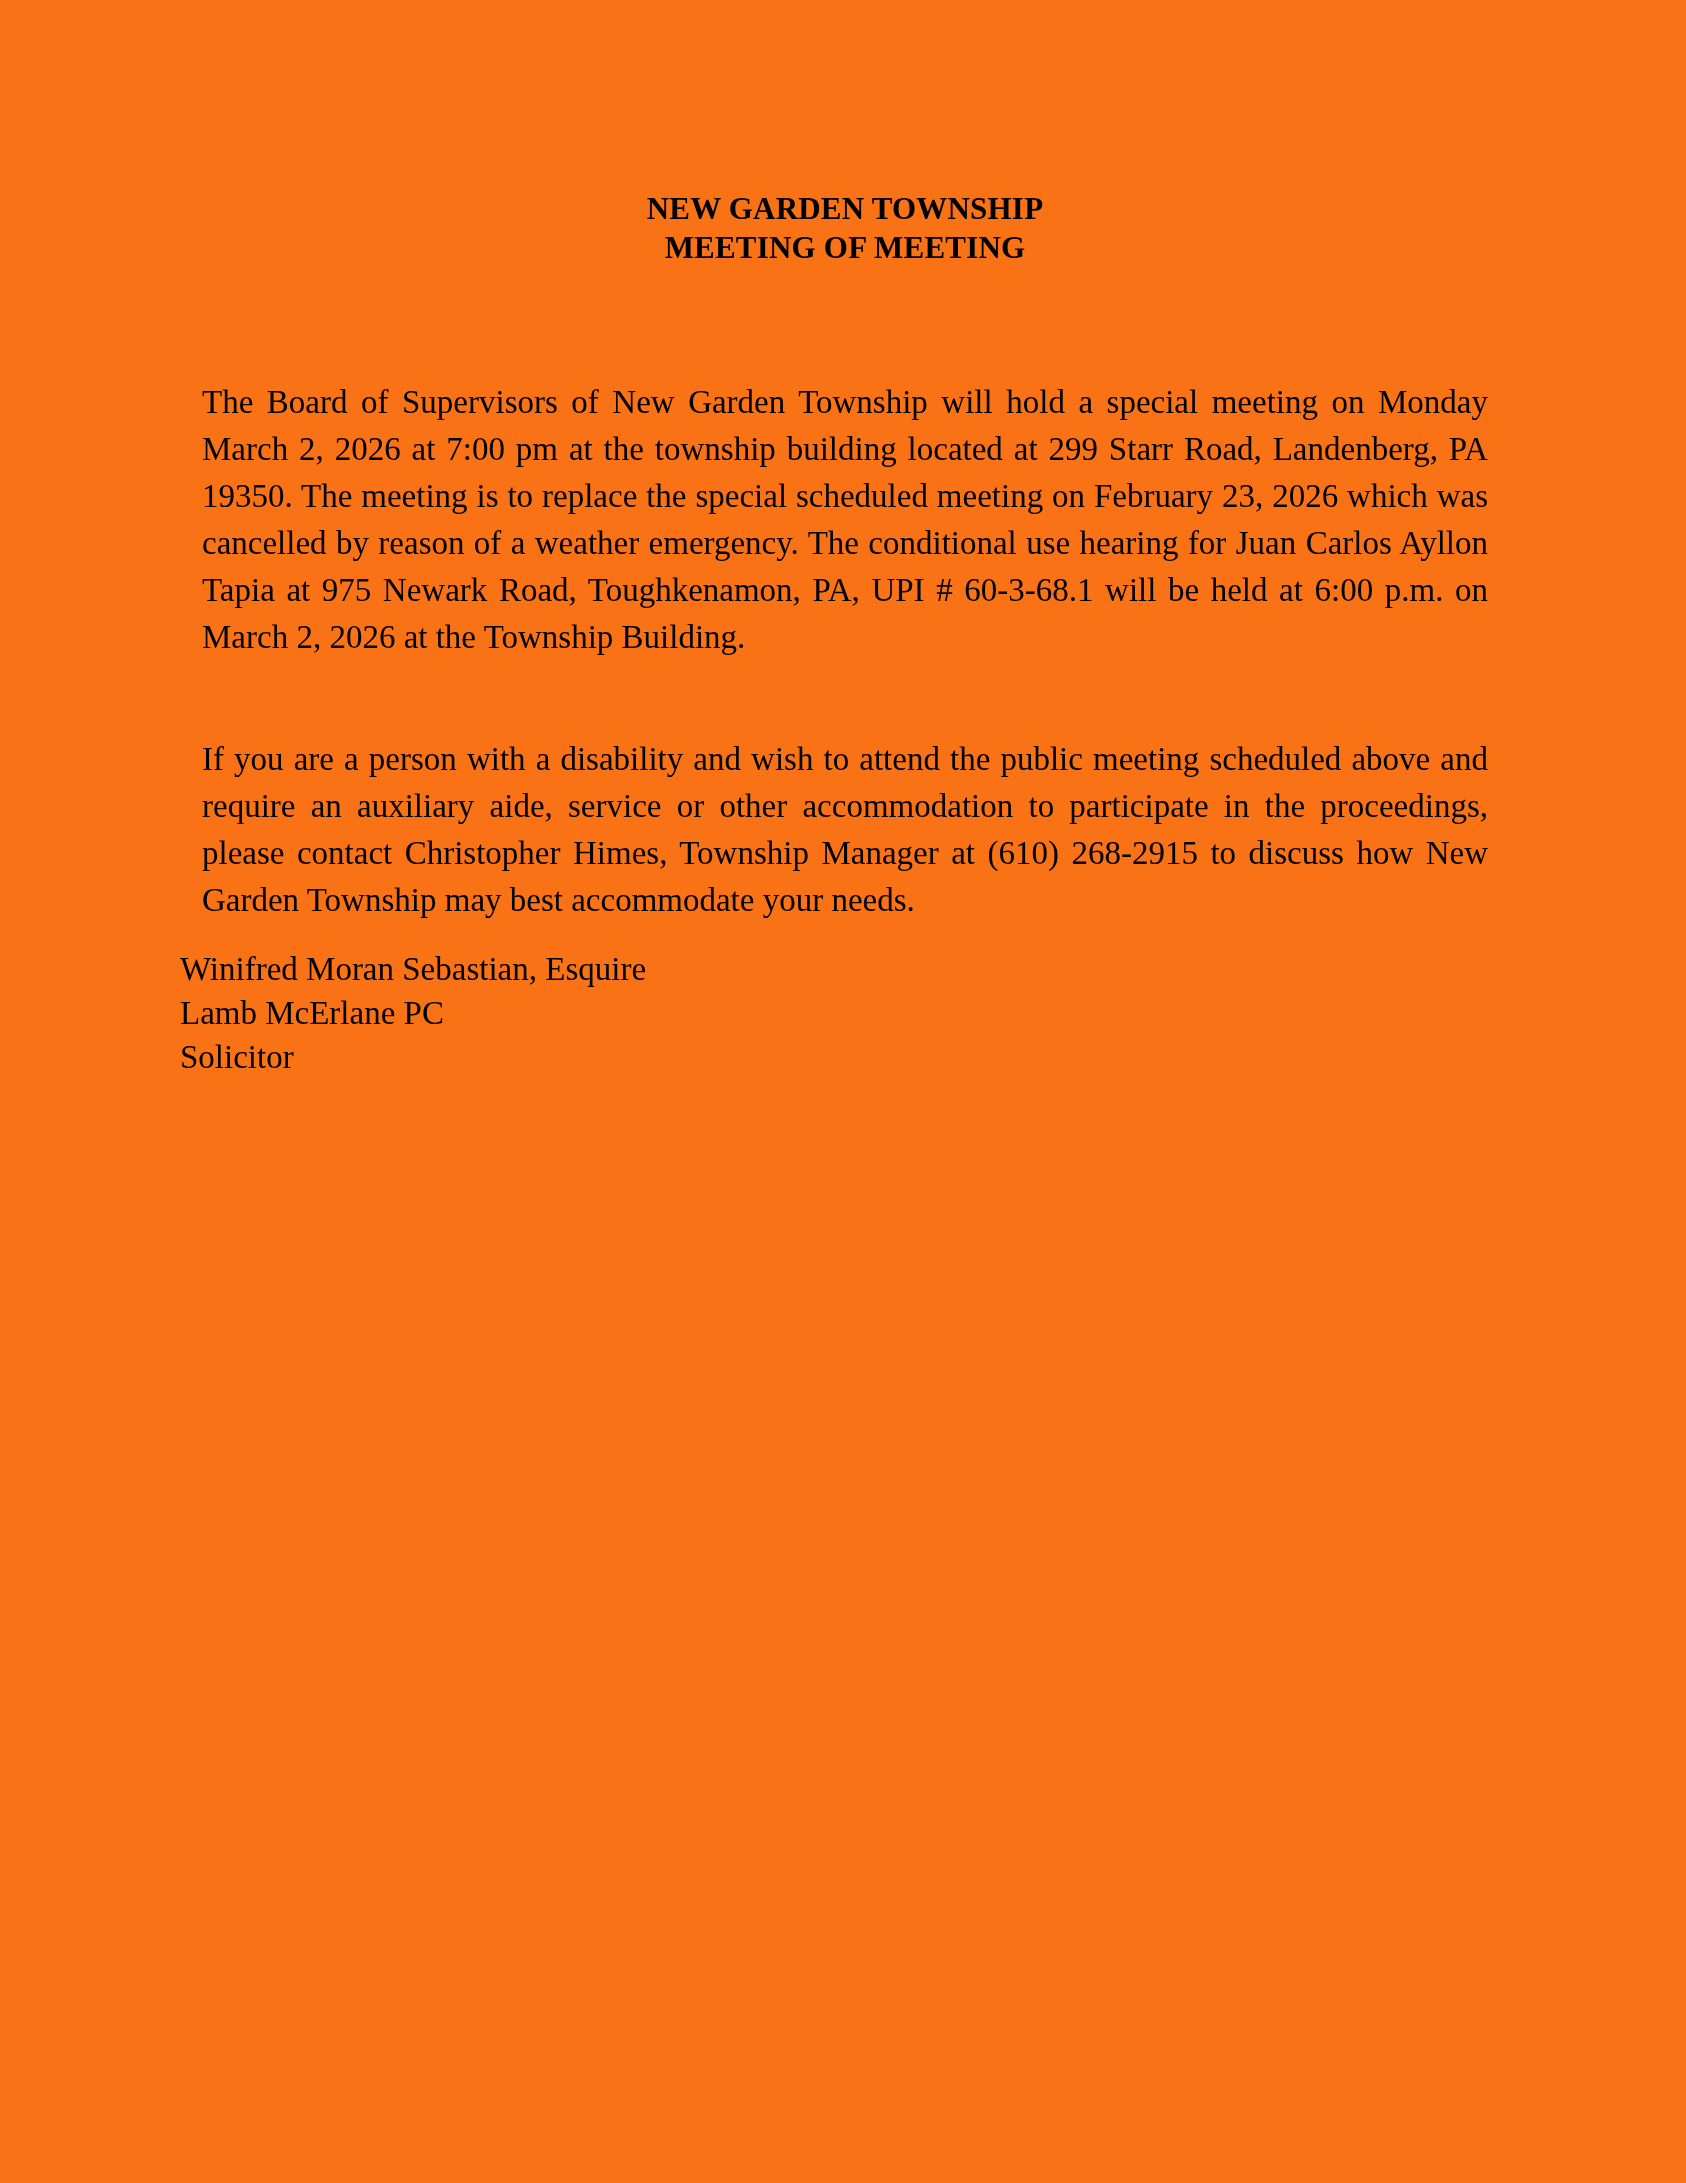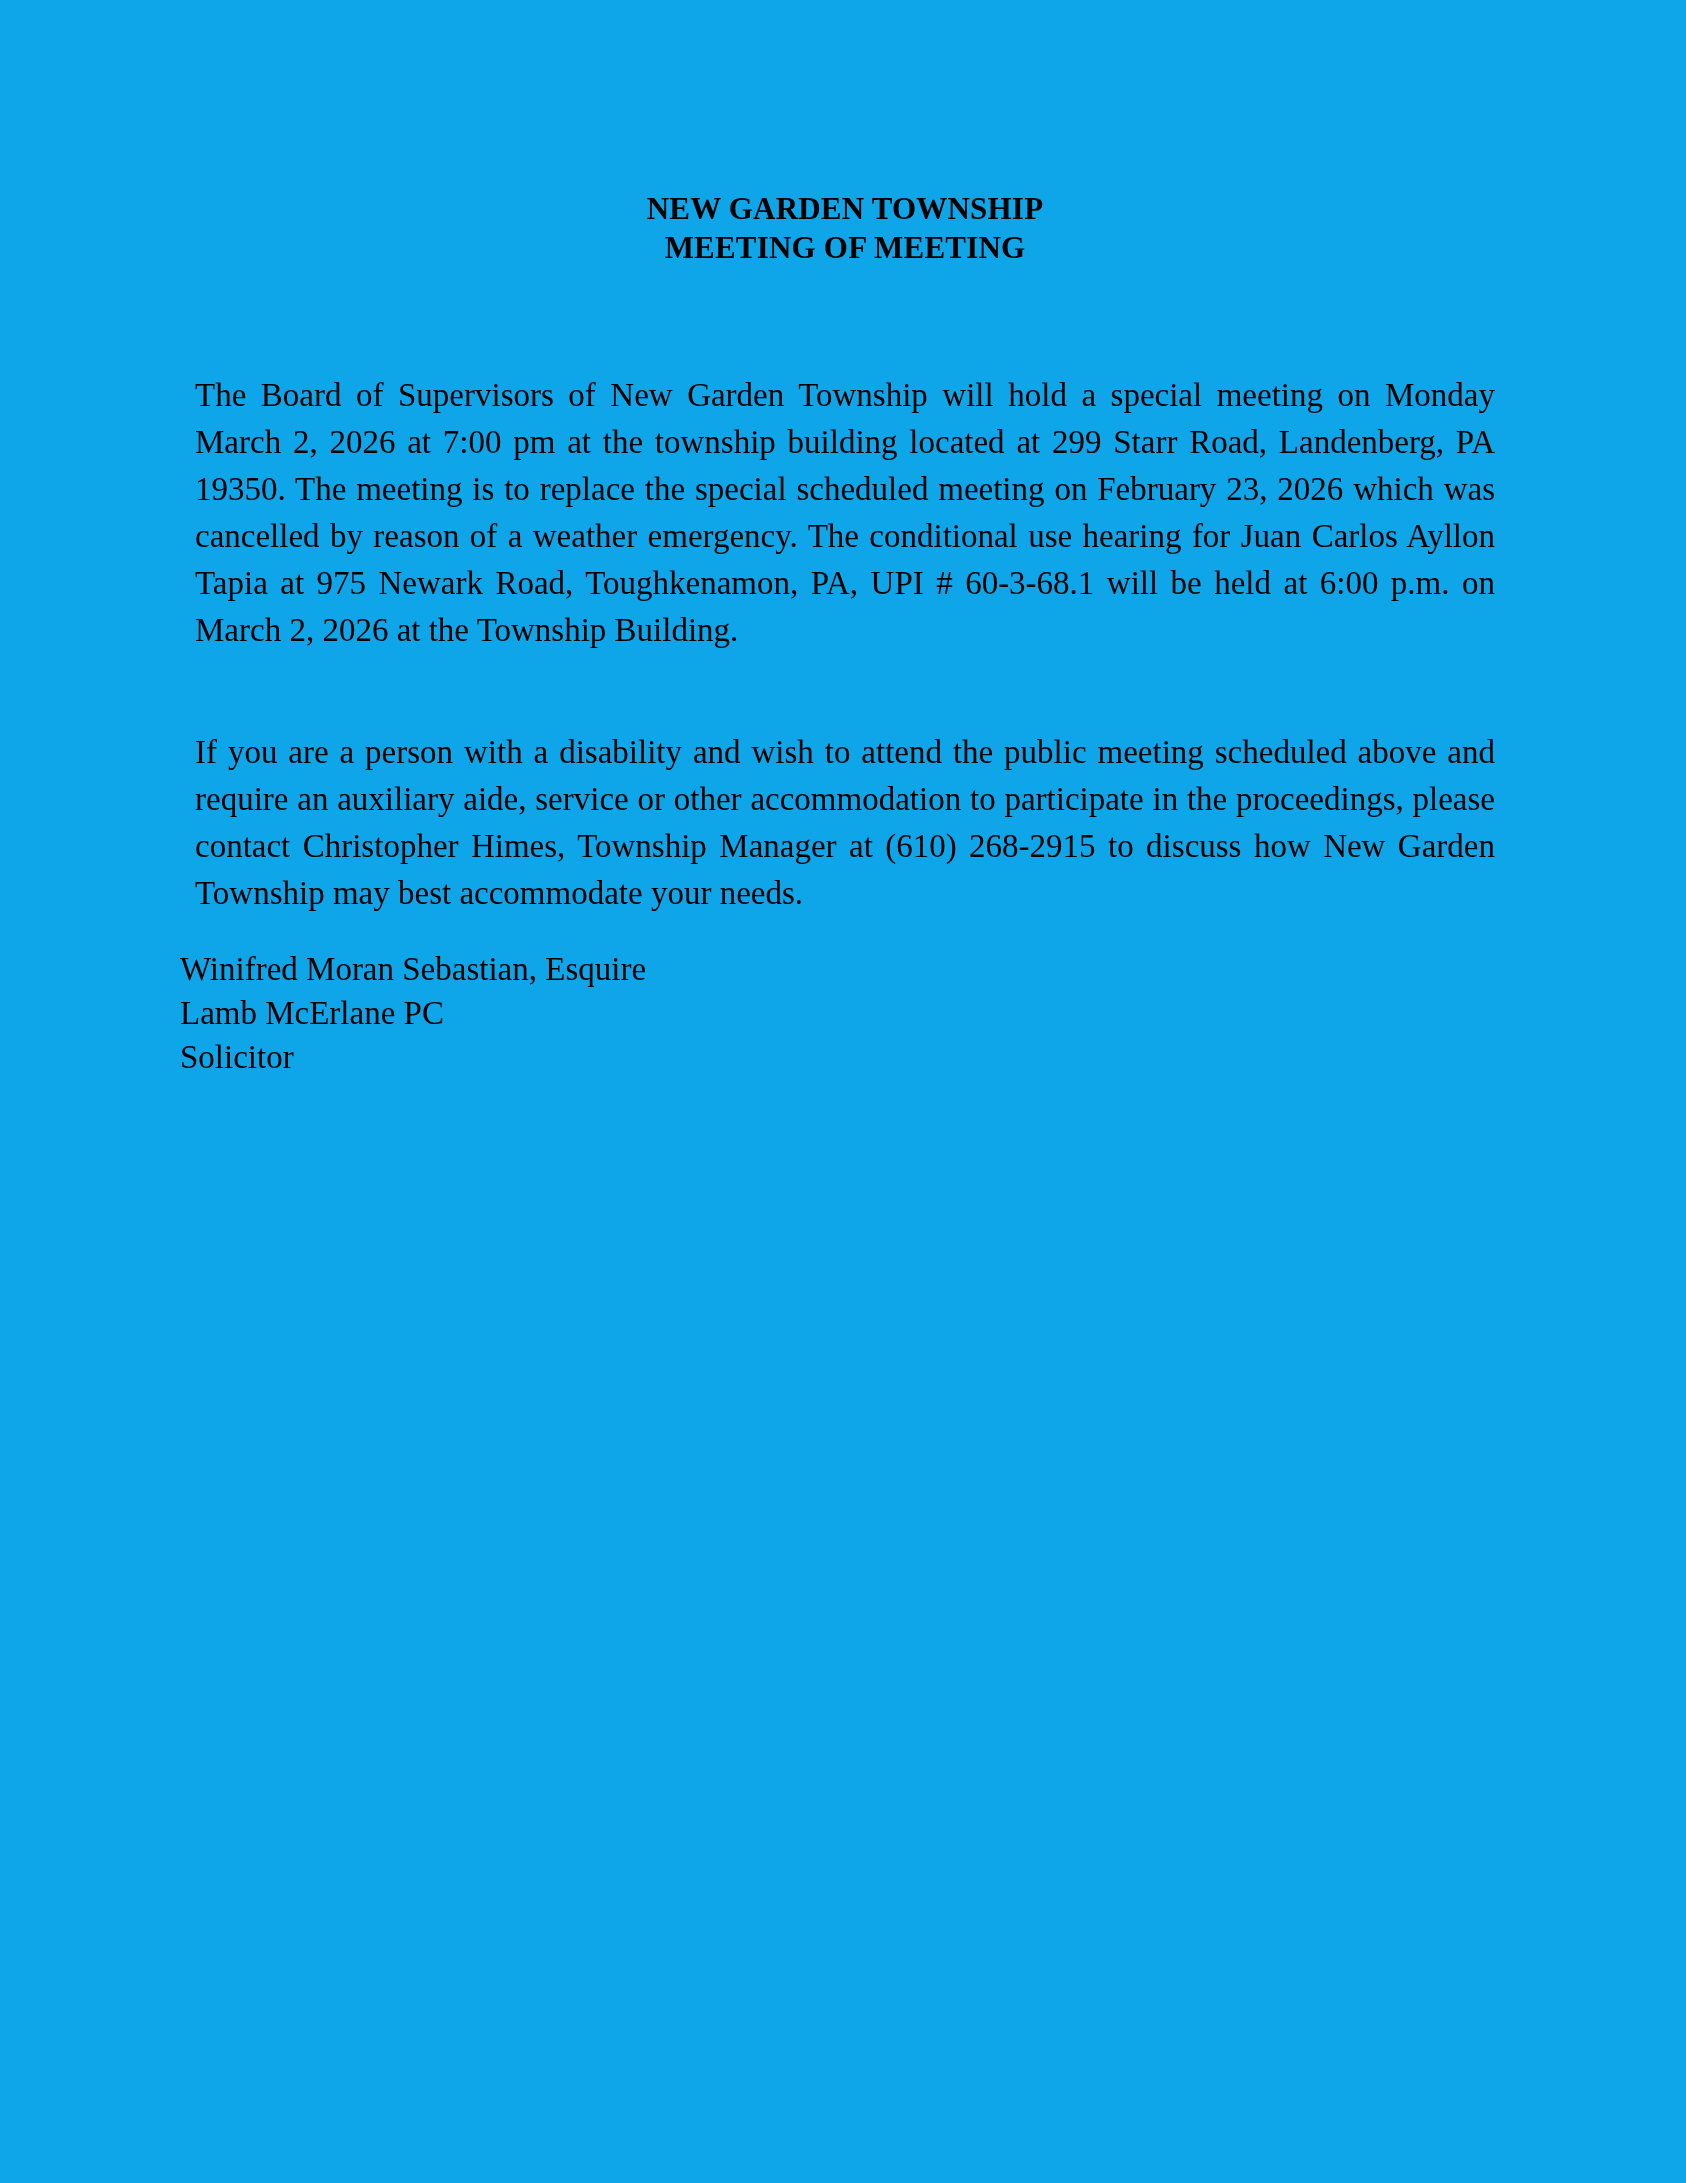--- a/index.html
+++ b/index.html
@@ -5,21 +5,21 @@
 <style>
   html, body {
     margin: 0;
     padding: 0;
     background: #ffffff;
   }
   .page {
     position: relative;
     width: 1687px;
     height: 2183px;
-    background: #0ea5e9;
+    background: #f97316;
     margin: 0 auto;
     overflow: hidden;
     font-family: "Liberation Serif", "DejaVu Serif", serif;
     color: #000000;
     -webkit-font-smoothing: antialiased;
   }
 
   
   .doc-header {
     position: absolute;
@@ -40,21 +40,21 @@
   .body-block {
     position: absolute;
     left: 195px;
     width: 1300px;
     font-size: 33px;
     line-height: 47px;
     text-align: justify;
     text-justify: inter-word;
   }
   .body-block p {
-    margin: 0;
+    margin: 7px;
     text-align: justify;
   }
   #paragraph-1 { top: 372px; }
   #paragraph-2 { top: 729px; }
 
   
   .body-block p:last-child { text-align-last: left; }
 
   
   .signature-block {

